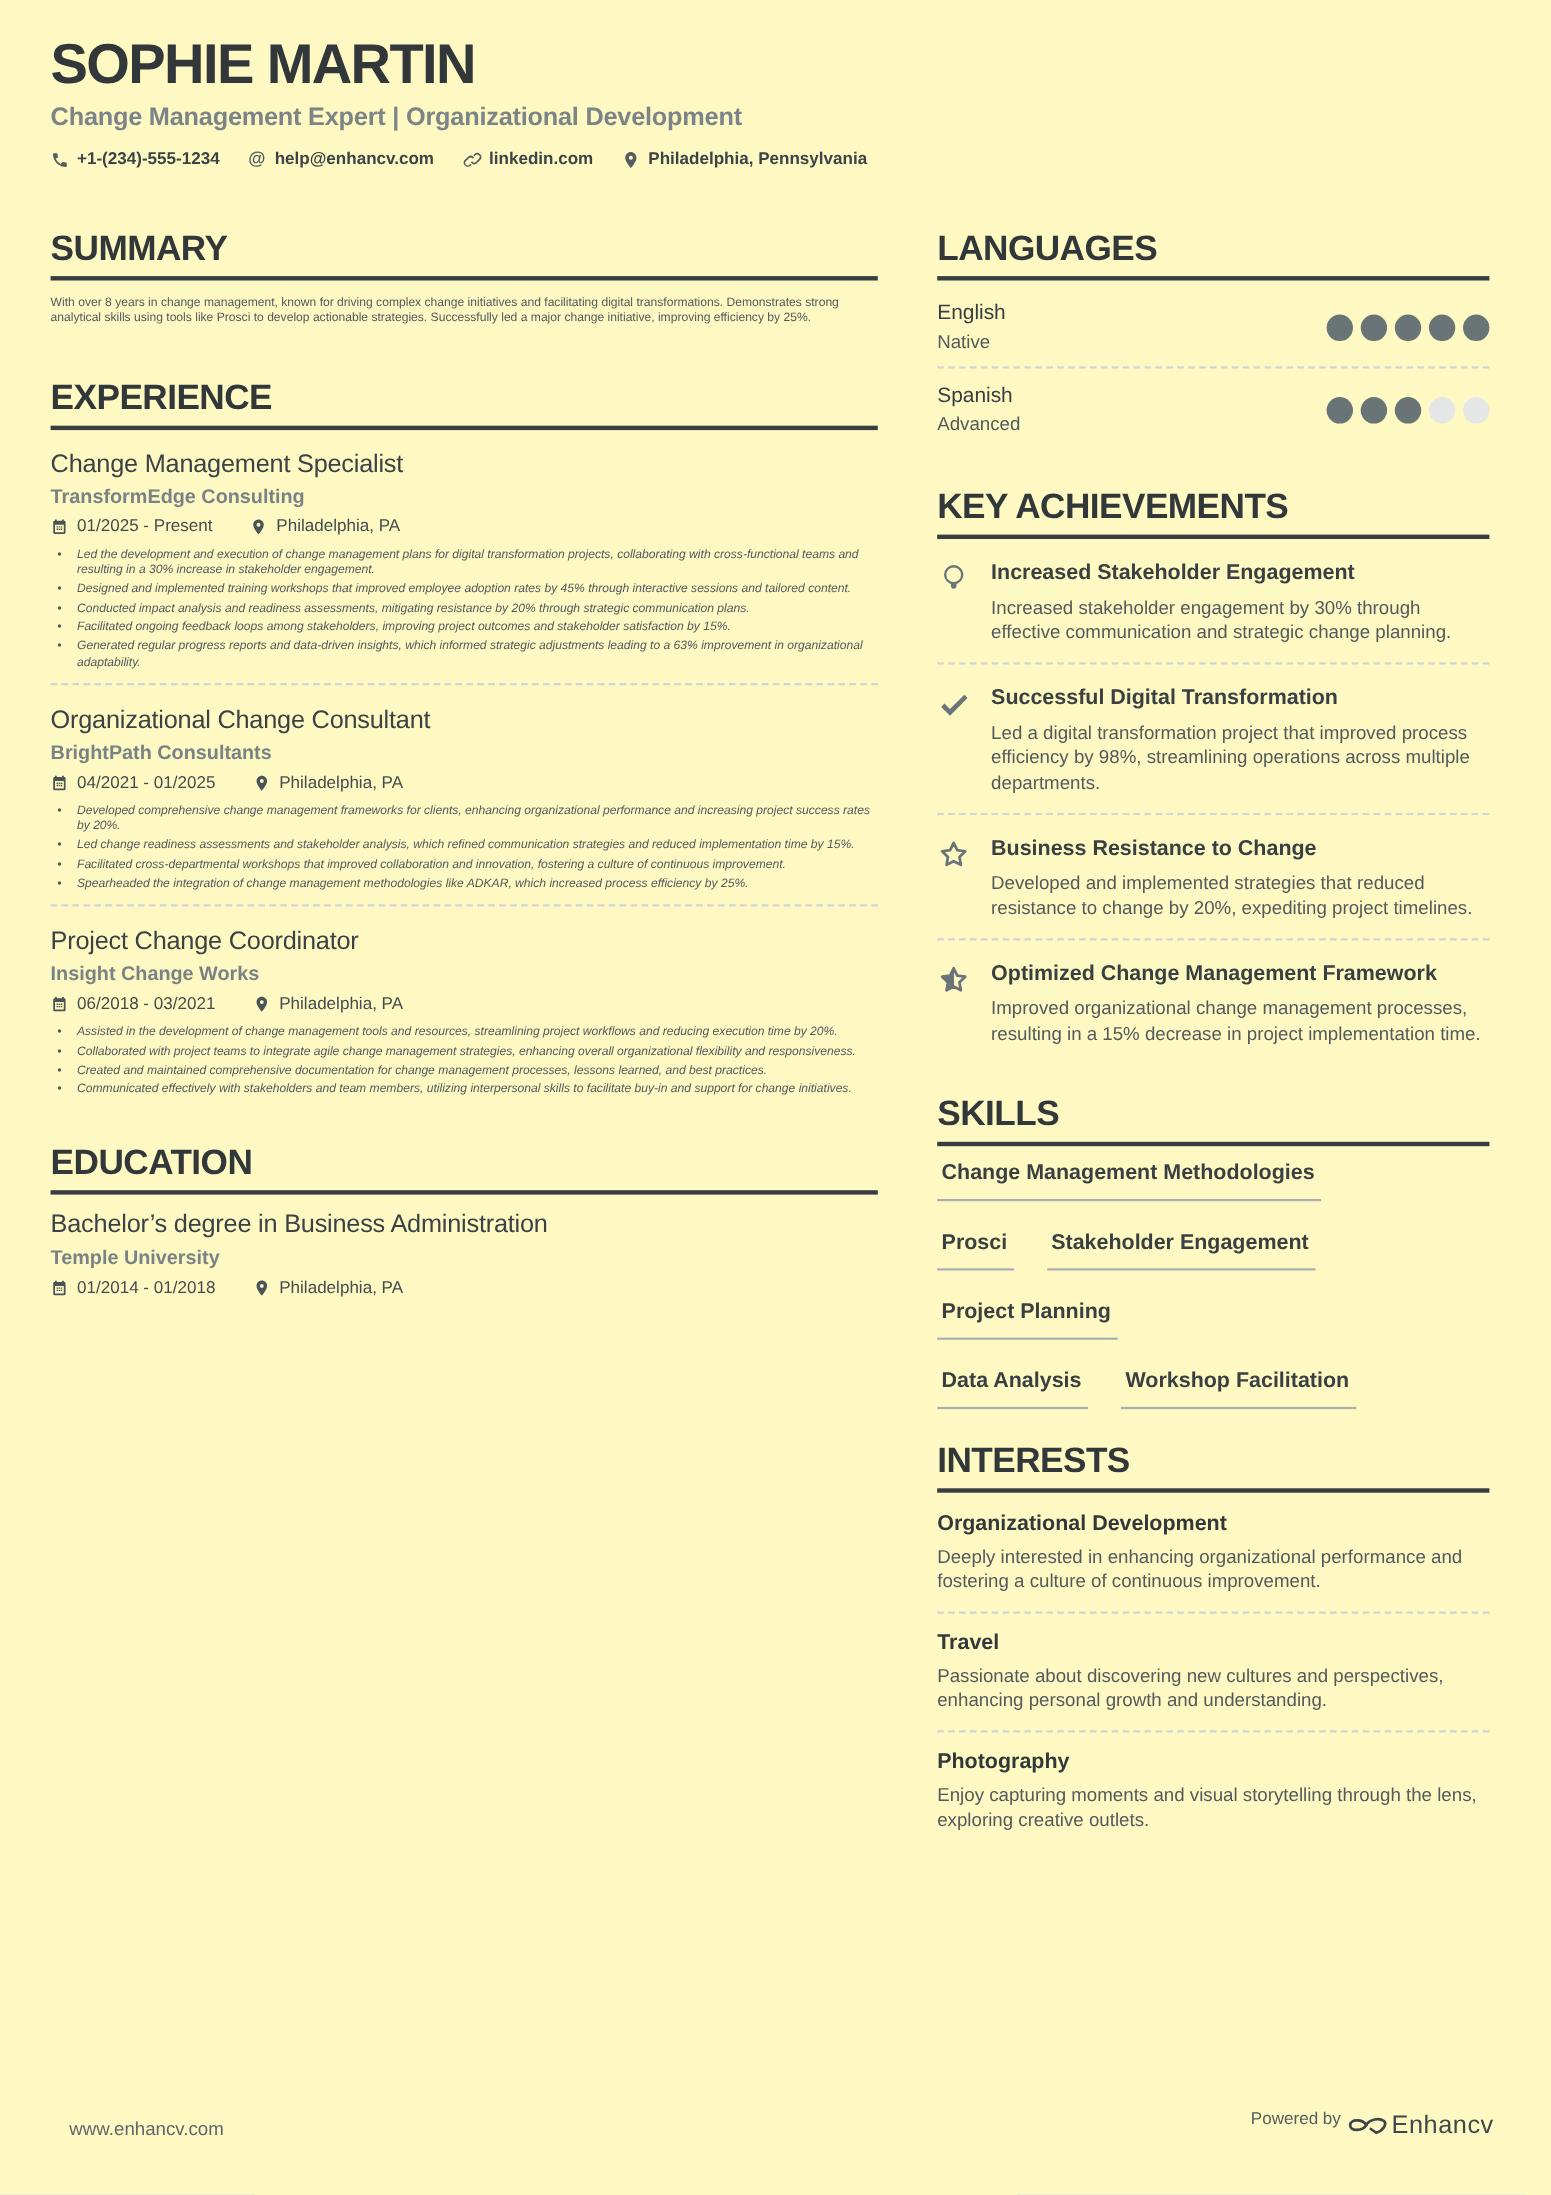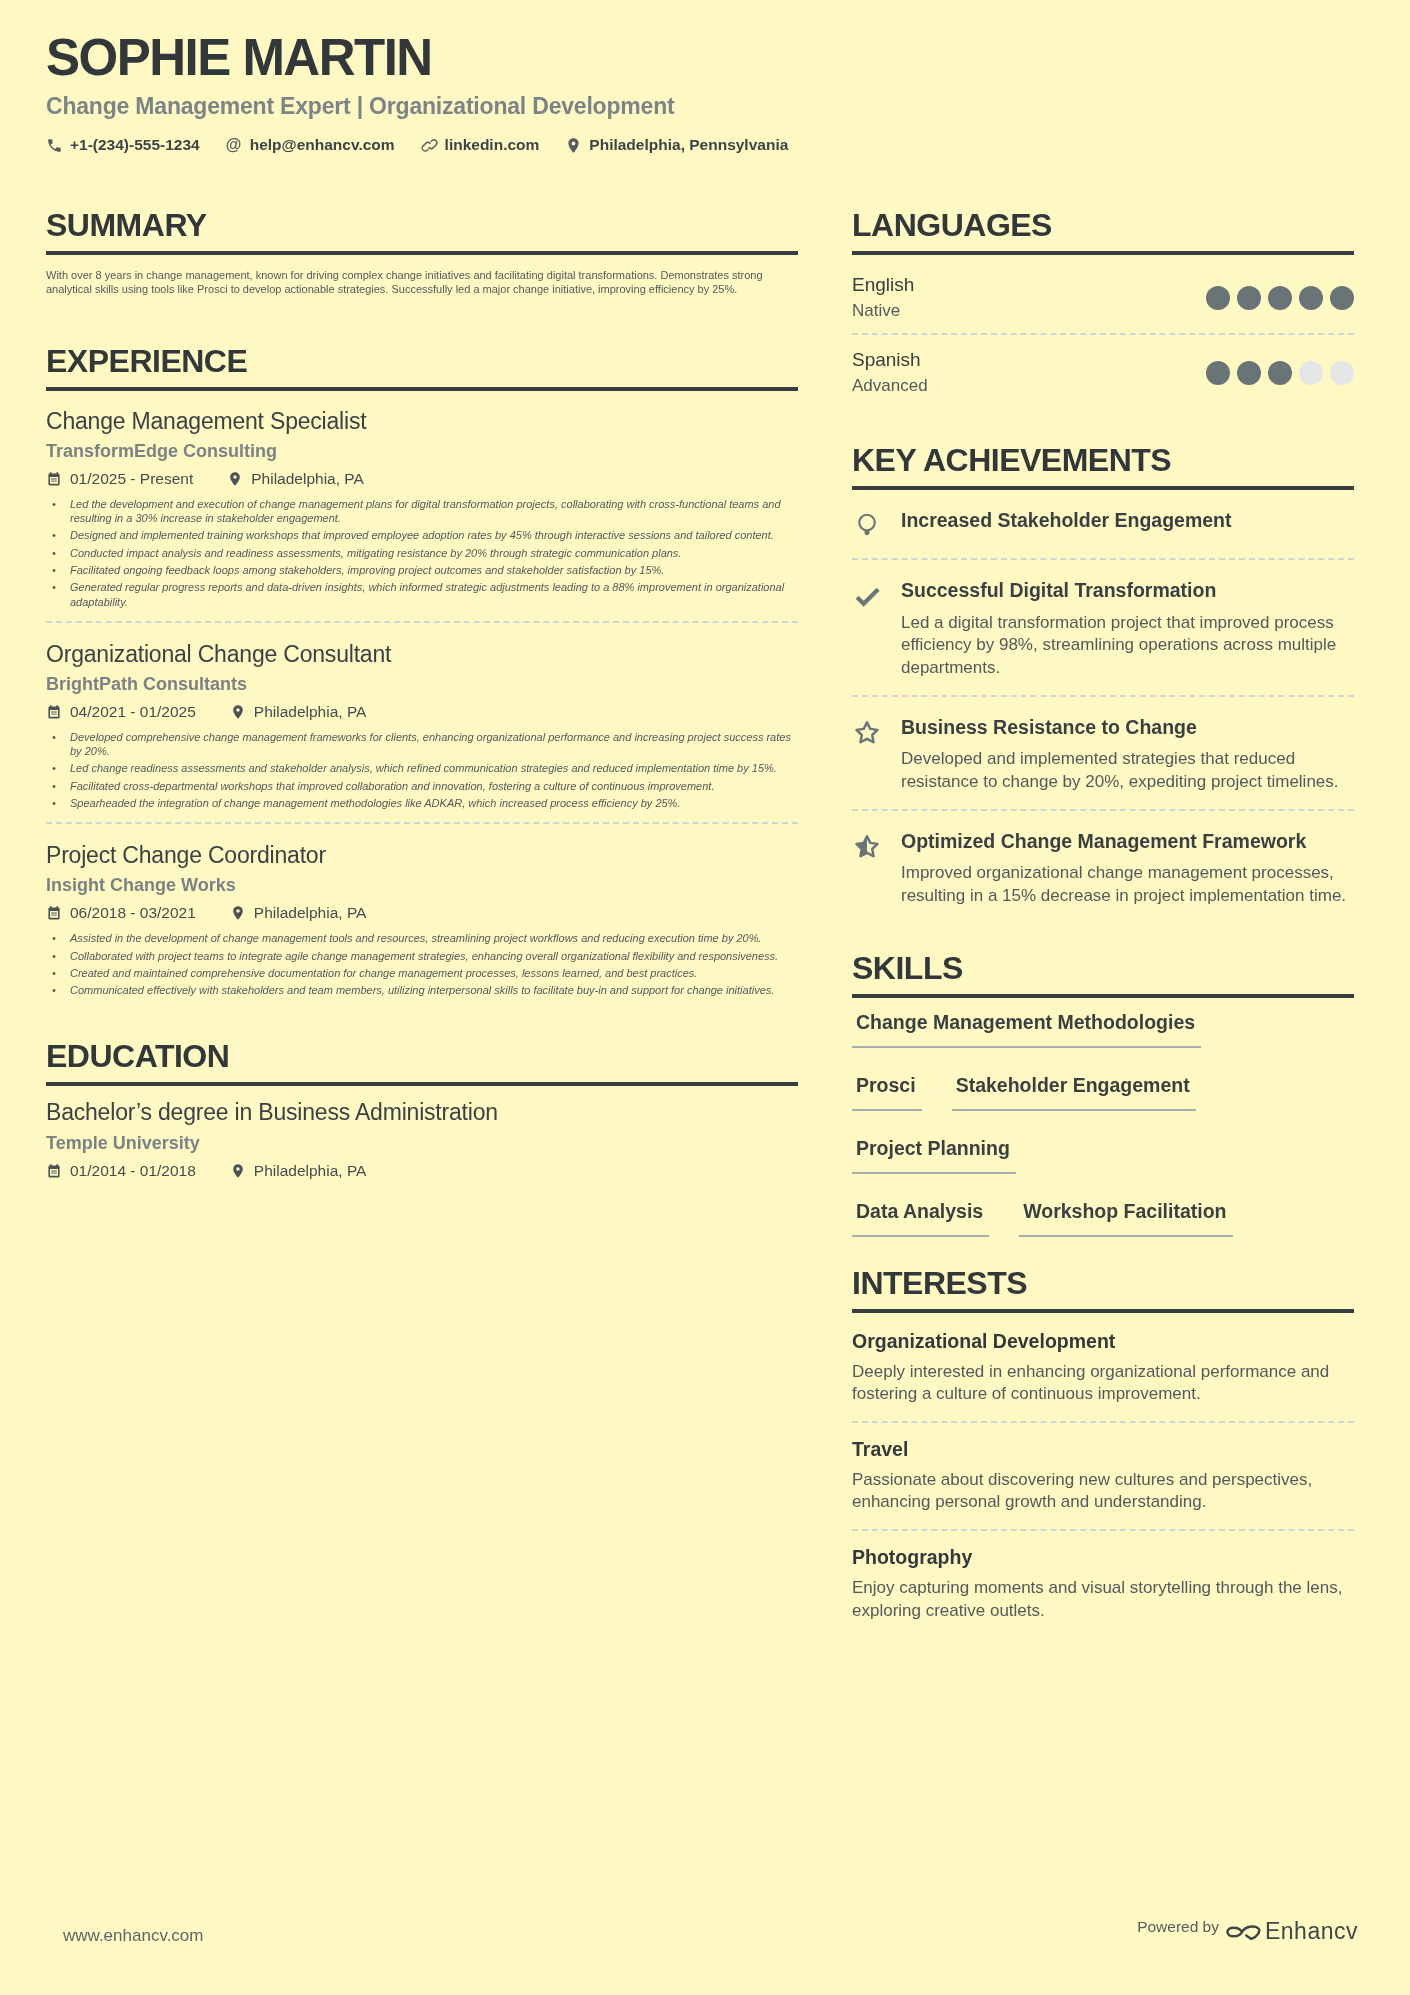--- a/index.html
+++ b/index.html
@@ -163,21 +163,21 @@
                 </svg>
             </span>
             <span>Philadelphia, PA</span>
           </div>
         </div>
         <ul class="bullets">
           <li>Led the development and execution of change management plans for digital transformation projects, collaborating with cross-functional teams and resulting in a 30% increase in stakeholder engagement.</li>
           <li>Designed and implemented training workshops that improved employee adoption rates by 45% through interactive sessions and tailored content.</li>
           <li>Conducted impact analysis and readiness assessments, mitigating resistance by 20% through strategic communication plans.</li>
           <li>Facilitated ongoing feedback loops among stakeholders, improving project outcomes and stakeholder satisfaction by 15%.</li>
-          <li>Generated regular progress reports and data-driven insights, which informed strategic adjustments leading to a 88% improvement in organizational adaptability.</li>
+          <li>Generated regular progress reports and data-driven insights, which informed strategic adjustments leading to a 63% improvement in organizational adaptability.</li>
         </ul>
       </div>
 
       <hr class="dashed-sep">
 
       <div class="job">
         <div class="job-title">Organizational Change Consultant</div>
         <div class="company">BrightPath Consultants</div>
         <div class="meta-row">
           <div class="meta-item">
@@ -303,20 +303,21 @@
 
       <div class="ach-item">
         <div class="ach-icon">
           <svg viewBox="0 0 24 24" fill="none" stroke="currentColor" stroke-width="1.7">
             <circle cx="12" cy="9.2" r="6.2"></circle>
             <path d="M10 15.4h4v2c0 1-.8 2-2 2s-2-1-2-2z" fill="currentColor" stroke="none"></path>
           </svg>
         </div>
         <div>
           <div class="ach-title">Increased Stakeholder Engagement</div>
+          <div class="ach-text">Increased stakeholder engagement by 30% through effective communication and strategic change planning.</div>
         </div>
       </div>
       <hr class="ach-sep">
 
       <div class="ach-item">
         <div class="ach-icon">
           <svg viewBox="0 0 24 24" fill="currentColor">
               <path d="M9.3 15.7l-4-4-2.4 2.4 6.4 6.4L22.1 7.7l-2.4-2.4z"></path>
             </svg>
         </div>

